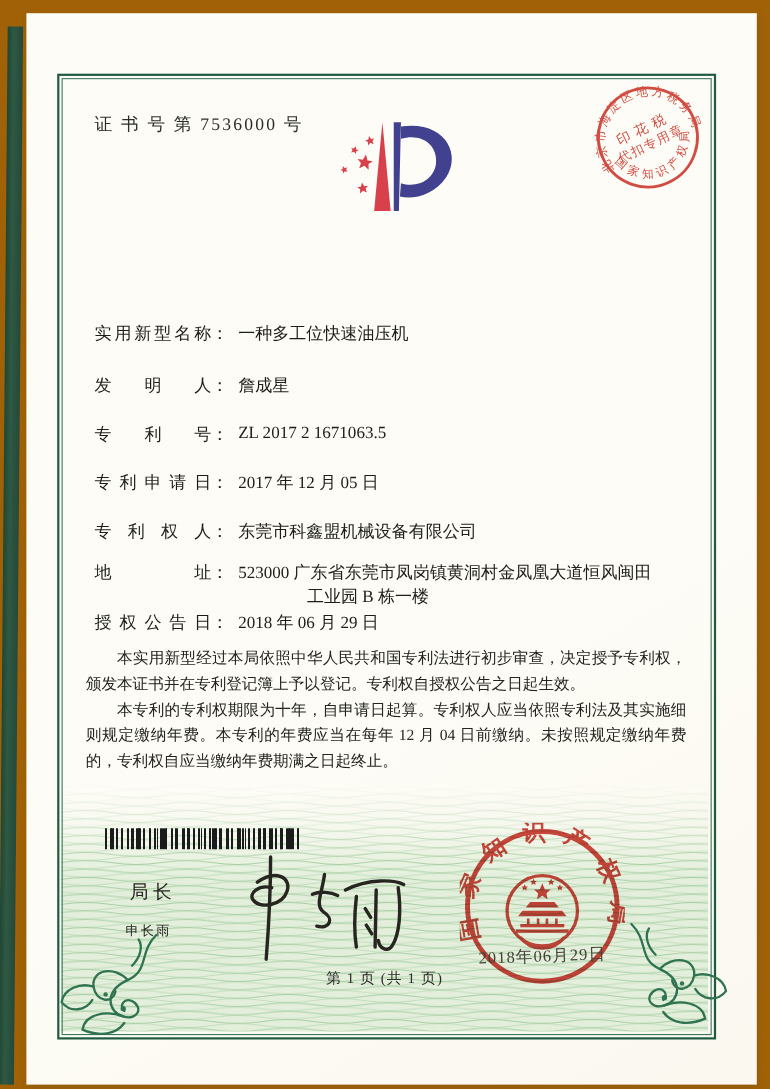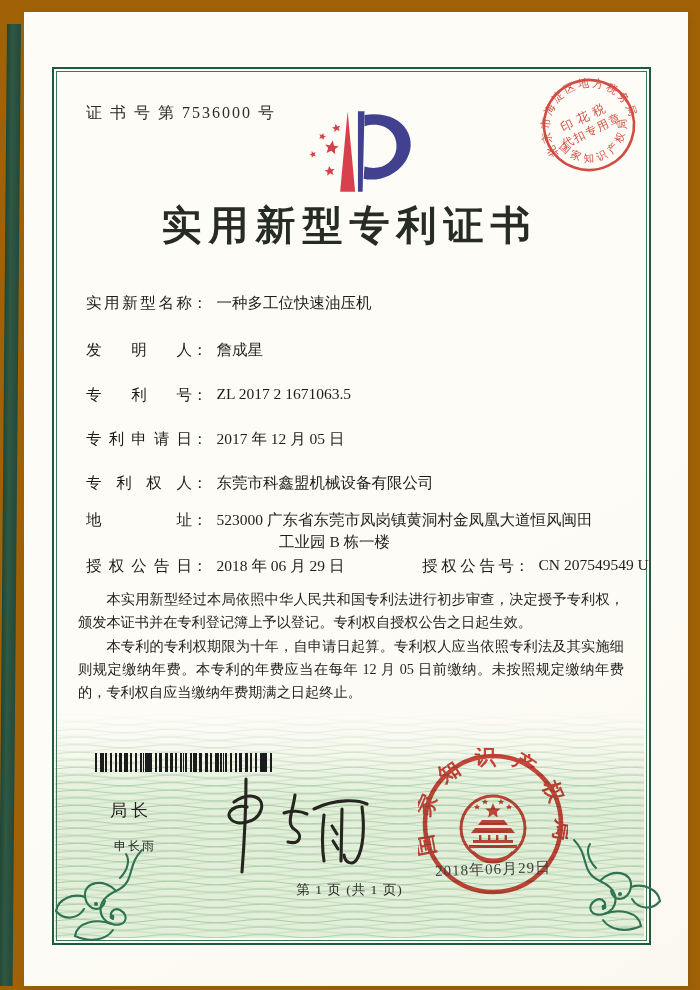--- a/index.html
+++ b/index.html
@@ -38,21 +38,21 @@
   .grant2{position:absolute;left:336px;top:0;}
   .grant2 .flabel{width:92px;}
   .body-text{position:absolute;left:54px;top:576px;width:546px;font-size:14.2px;
              line-height:23.3px;color:#24241f;text-align:justify;}
   .body-text p{margin:0;text-indent:2em;}
   .barcode{position:absolute;left:71px;top:741px;width:177px;height:19px;
     background:
       repeating-linear-gradient(90deg,#1b1b1b 0 2px,rgba(0,0,0,0) 2px 5px),
       repeating-linear-gradient(90deg,#1b1b1b 0 1px,rgba(0,0,0,0) 1px 8px),
       repeating-linear-gradient(90deg,rgba(0,0,0,0) 0 6px,#1b1b1b 6px 9px,rgba(0,0,0,0) 9px 23px);}
-  .sig-title{position:absolute;left:86px;top:787px;font-size:17px;color:#23231e;letter-spacing:4px;font-family:Liberation Serif, serif;}
+  .sig-title{position:absolute;left:94px;top:787px;font-size:17px;color:#23231e;letter-spacing:4px;font-family:Liberation Serif, serif;}
   .sig-name{position:absolute;left:90px;top:826px;font-size:12px;color:#23231e;letter-spacing:2px;}
   .signature{position:absolute;left:182px;top:758px;}
   .seal-main{position:absolute;left:394px;top:736px;mix-blend-mode:multiply;opacity:.93;}
   .seal-date{position:absolute;left:394px;top:848px;width:150px;text-align:center;
              font-size:15px;color:#45403a;letter-spacing:1px;transform:rotate(-2deg);}
   .seal-tax{position:absolute;left:513px;top:61px;transform:rotate(-26deg);
             mix-blend-mode:multiply;opacity:.9;}
   .footer{position:absolute;left:28px;top:869px;width:595px;text-align:center;
           font-size:13.5px;color:#2c2c28;letter-spacing:1px;}
   .flourish{position:absolute;}
@@ -114,21 +114,20 @@
       <path d="M88,8 C130,2 147,34 132,57 C120,75 100,79 87,76 L88,63 C104,68 120,60 122,44 C124,26 108,14 88,20 Z" fill="#41418f"></path>
       <g fill="#d8414b">
         <polygon transform="translate(58,22) scale(0.48) rotate(-12)" points="0,-10 2.94,-3.09 9.51,-3.09 4.76,1.18 5.88,8.09 0,4.1 -5.88,8.09 -4.76,1.18 -9.51,-3.09 -2.94,-3.09"></polygon>
         <polygon transform="translate(43,31) scale(0.4) rotate(18)" points="0,-10 2.94,-3.09 9.51,-3.09 4.76,1.18 5.88,8.09 0,4.1 -5.88,8.09 -4.76,1.18 -9.51,-3.09 -2.94,-3.09"></polygon>
         <polygon transform="translate(33,50) scale(0.38) rotate(-20)" points="0,-10 2.94,-3.09 9.51,-3.09 4.76,1.18 5.88,8.09 0,4.1 -5.88,8.09 -4.76,1.18 -9.51,-3.09 -2.94,-3.09"></polygon>
         <polygon transform="translate(53,43) scale(0.78) rotate(8)" points="0,-10 2.94,-3.09 9.51,-3.09 4.76,1.18 5.88,8.09 0,4.1 -5.88,8.09 -4.76,1.18 -9.51,-3.09 -2.94,-3.09"></polygon>
         <polygon transform="translate(51,68) scale(0.56) rotate(-8)" points="0,-10 2.94,-3.09 9.51,-3.09 4.76,1.18 5.88,8.09 0,4.1 -5.88,8.09 -4.76,1.18 -9.51,-3.09 -2.94,-3.09"></polygon>
       </g>
     </svg>
 
-    <h1 class="title">实用新型专利证书</h1>
 
     <div class="frow" style="top:281px">
       <span class="flabel">实用新型名称</span><span class="fcolon">：</span><span class="fval">一种多工位快速油压机</span>
     </div>
     <div class="frow" style="top:328px">
       <span class="flabel">发明人</span><span class="fcolon">：</span><span class="fval">詹成星</span>
     </div>
     <div class="frow" style="top:373px">
       <span class="flabel">专利号</span><span class="fcolon">：</span><span class="fval">ZL 2017 2 1671063.5</span>
     </div>
@@ -137,28 +136,25 @@
     </div>
     <div class="frow" style="top:461px">
       <span class="flabel">专利权人</span><span class="fcolon">：</span><span class="fval">东莞市科鑫盟机械设备有限公司</span>
     </div>
     <div class="frow addr" style="top:498px">
       <span class="flabel">地址</span><span class="fcolon">：</span><span class="fval">523000 广东省东莞市凤岗镇黄洞村金凤凰大道恒风闽田</span>
       <span class="addr2">工业园 B 栋一楼</span>
     </div>
     <div class="frow" style="top:544px">
       <span class="flabel">授权公告日</span><span class="fcolon">：</span><span class="fval">2018 年 06 月 29 日</span>
-      <span class="grant2">
-        <span class="flabel">授权公告号</span><span class="fcolon">：</span><span class="fval">CN 207549549 U</span>
-      </span>
     </div>
 
     <div class="body-text">
       <p>本实用新型经过本局依照中华人民共和国专利法进行初步审查，决定授予专利权，颁发本证书并在专利登记簿上予以登记。专利权自授权公告之日起生效。</p>
-      <p>本专利的专利权期限为十年，自申请日起算。专利权人应当依照专利法及其实施细则规定缴纳年费。本专利的年费应当在每年 12 月 05 日前缴纳。未按照规定缴纳年费的，专利权自应当缴纳年费期满之日起终止。</p>
+      <p>本专利的专利权期限为十年，自申请日起算。专利权人应当依照专利法及其实施细则规定缴纳年费。本专利的年费应当在每年 12 月 04 日前缴纳。未按照规定缴纳年费的，专利权自应当缴纳年费期满之日起终止。</p>
     </div>
 
     <div class="barcode"></div>
 
     <div class="sig-title">局长</div>
     <div class="sig-name">申长雨</div>
 
     <svg class="signature" width="180" height="112" viewBox="0 0 180 112">
       <g fill="none" stroke="#26251f" stroke-width="3.1" stroke-linecap="round">
         <path d="M28,32 C45,20 59,28 55,40 C51,53 30,57 24,48 C20,42 29,34 41,37"></path>

